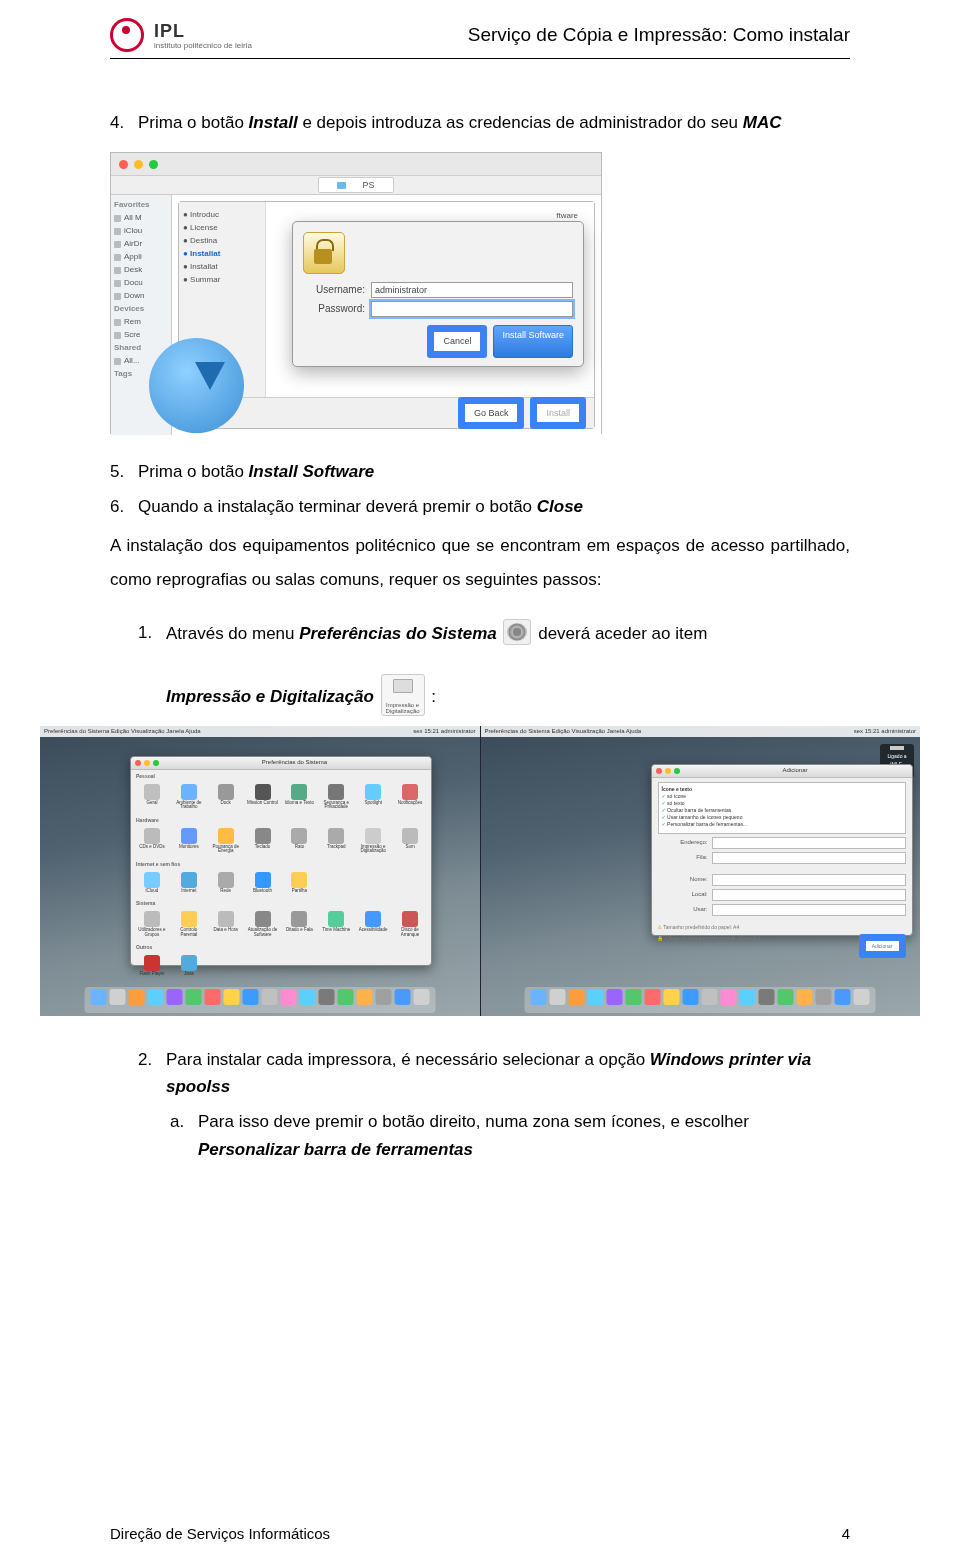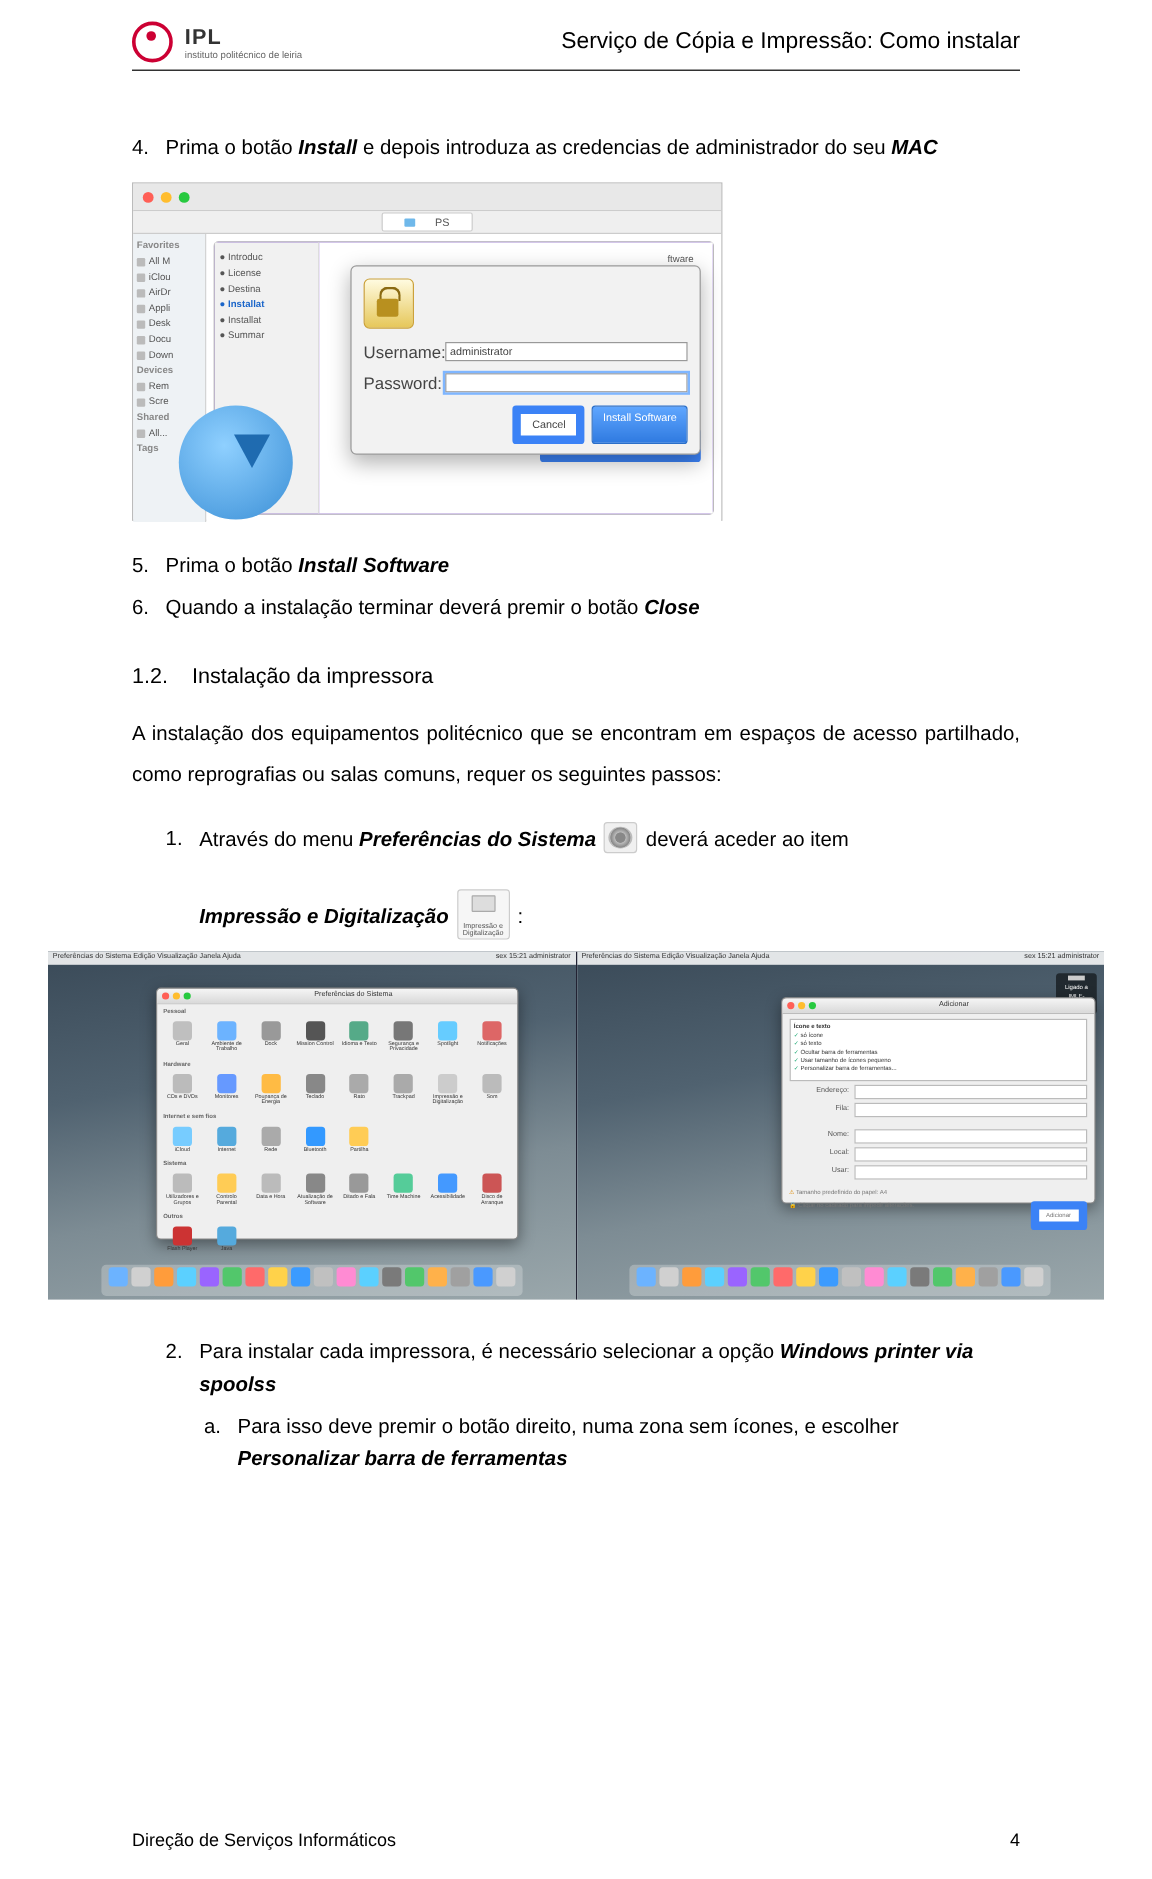--- a/index.html
+++ b/index.html
@@ -46,21 +46,21 @@
   .mac-btn{font-size:9px;padding:2px 9px;border:7px solid #3b82f6;border-radius:3px;background:#fff}
   .mac-btn.dim{color:#aaa}
   
   .auth{position:absolute;left:120px;top:26px;width:270px;background:#f2f2f2;border:1px solid #999;border-radius:5px;box-shadow:0 6px 18px rgba(0,0,0,.3);padding:10px 10px 8px 10px}
   .auth-top{display:flex;gap:10px;margin-bottom:8px}
   .lock{width:40px;height:40px;background:linear-gradient(#fffbe0,#e6c75a);border:1px solid #cca23a;border-radius:5px;position:relative;flex-shrink:0}
   .lock::before{content:"";position:absolute;top:6px;left:12px;width:14px;height:10px;border:2px solid #8a6a12;border-bottom:none;border-radius:7px 7px 0 0}
   .lock::after{content:"";position:absolute;top:16px;left:10px;width:18px;height:15px;background:#b8901f;border-radius:2px}
   .auth-msg{font-size:9px;font-weight:bold;line-height:1.3}
   .auth-row{display:flex;align-items:center;margin:3px 0;gap:6px}
-  .auth-lbl{width:62px;text-align:right;font-size:14px}
+  .auth-lbl{width:62px;text-align:right;font-size:10px}
   .auth-inp{flex:1;height:14px;border:1px solid #999;background:#fff;font-size:9px;padding:0 3px}
   .auth-inp.focus{outline:2px solid #7fb6ff}
   .auth-foot{display:flex;justify-content:flex-end;gap:6px;margin-top:8px}
   .btn-primary{font-size:9px;padding:2px 8px;border:1px solid #2a6fc9;border-radius:3px;color:#fff;background:linear-gradient(#5fa6ff,#2f7ae0)}
   .subtext{position:absolute;right:16px;top:8px;font-size:8px;color:#555}
   
   .gear{display:inline-block;width:26px;height:24px;vertical-align:-6px;background:#f0f0f0;border:1px solid #ccc;border-radius:3px;position:relative;margin:0 2px}
   .gear::after{content:"";position:absolute;inset:3px;border-radius:50%;background:radial-gradient(circle,#888 30%,#bbb 34%,#888 60%,#bbb 64%)}
   .printer-ico{display:inline-block;width:42px;height:40px;vertical-align:-14px;border:1px solid #ccc;background:#f6f6f6;border-radius:3px;margin:0 2px;position:relative;font-size:6px;color:#555;text-align:center}
   .printer-ico::before{content:"";position:absolute;left:11px;top:4px;width:18px;height:12px;background:#ddd;border:1px solid #aaa;border-radius:1px}
@@ -196,20 +196,24 @@
                 <div>● <span>Summar</span></div>
                 <div class="arrow"></div>
               </div>
               <div class="wiz-main">
                 <span class="subtext">ftware</span>
                 <div style="position:absolute;right:10px;bottom:48px">
                   <span class="mac-btn">Change Install Location...</span>
                 </div>
               </div>
             </div>
+            <div class="wiz-foot">
+              <span class="mac-btn">Go Back</span>
+              <span class="mac-btn dim">Install</span>
+            </div>
           </div>
 
           <div class="auth">
             <div class="auth-top">
               <div class="lock"></div>
             </div>
             <div class="auth-row">
               <div class="auth-lbl">Username:</div>
               <div class="auth-inp">administrator</div>
             </div>
@@ -235,24 +239,20 @@
     </div>
 
     <div class="step">
       <div class="step-n">6.</div>
       <div>
         <span>Quando a instalação terminar deverá premir o botão </span>
         <span class="bold italic">Close</span>
       </div>
     </div>
 
-    <div class="h2">
-      <span>1.2.</span>&nbsp;&nbsp;&nbsp;
-      <span>Instalação da impressora</span>
-    </div>
 
     <div class="para">A instalação dos equipamentos politécnico que se encontram em espaços de acesso partilhado, como reprografias ou salas comuns, requer os seguintes passos:</div>
 
     <div class="step indent">
       <div class="step-n">1.</div>
       <div>
         <span>Através do menu </span>
         <span class="bold italic">Preferências do Sistema</span>
         <span class="gear"></span>
         <span> deverá aceder ao item</span><br><br>

